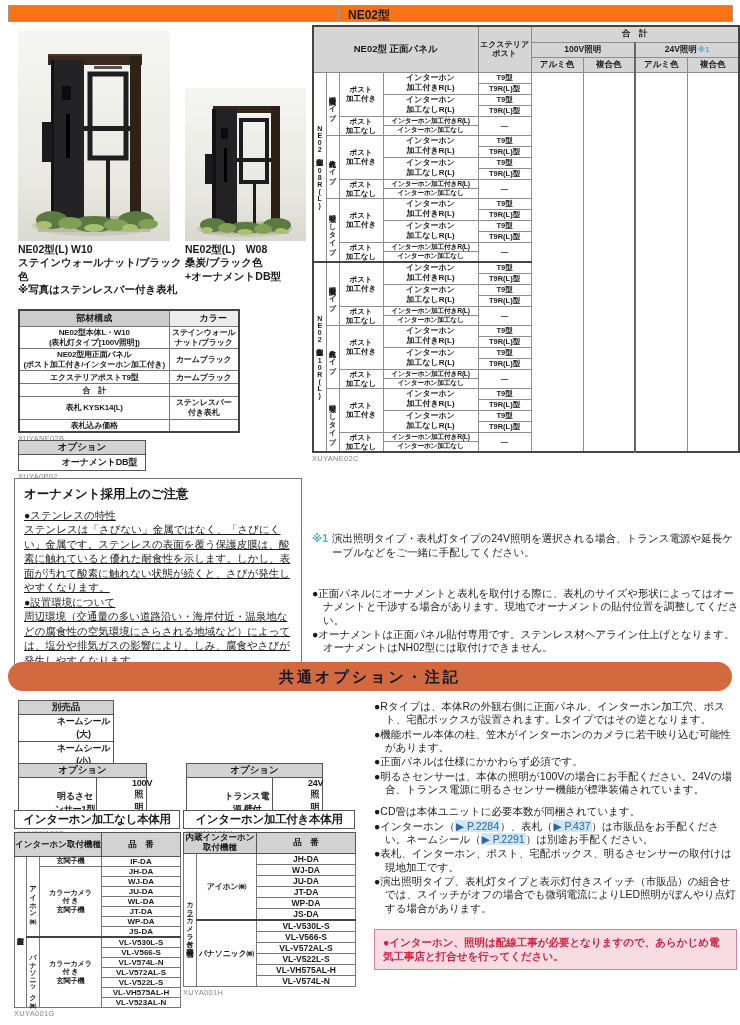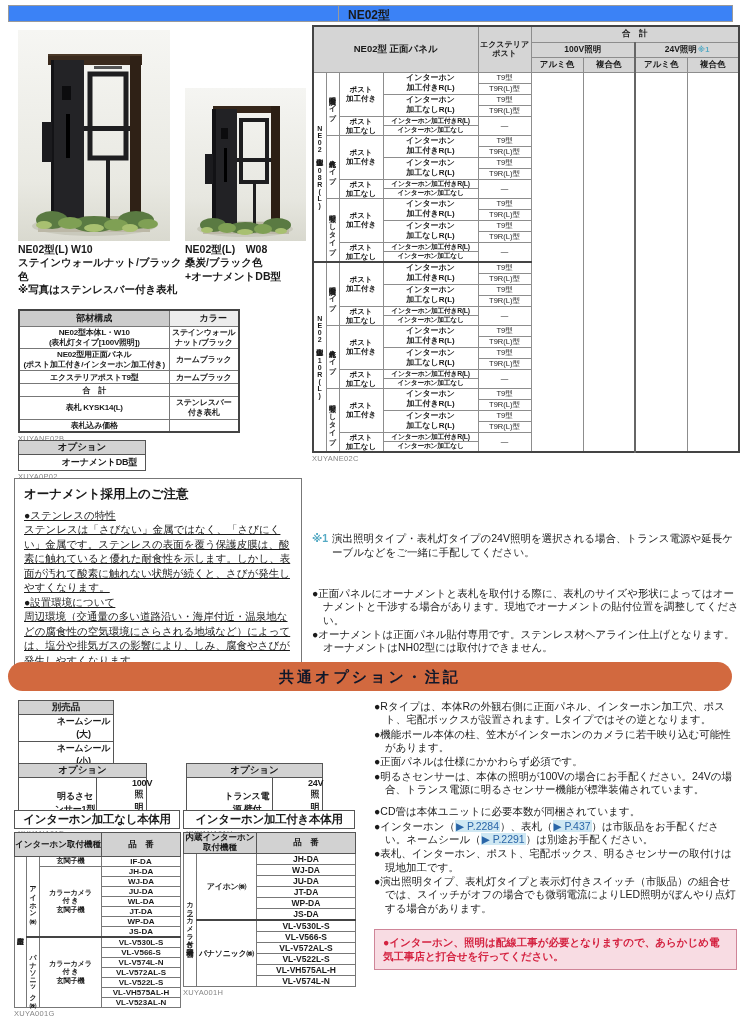--- a/index.html
+++ b/index.html
@@ -9,21 +9,21 @@
     font-family:"Liberation Sans","DejaVu Sans",sans-serif;
     color:#1a1a1a;
   }
   .page { position:relative; width:740px; height:1025px; overflow:hidden; background:#fff; }
   .abs { position:absolute; }
   .pre { white-space:pre-line; }
   table { border-collapse:collapse; table-layout:fixed; }
   .code { font-size:7.5px; color:#858585; margin-top:1px; letter-spacing:.3px; }
 
   
-  .top-bar { left:8px; top:5px; width:725px; height:17px; border:1px solid #9a9a9a; display:flex; background:#3b82f6; }
+  .top-bar { left:8px; top:5px; width:725px; height:17px; border:1px solid #9a9a9a; display:flex; background:#f97316; }
   .tb-left { width:330px; border-right:1px solid #9a9a9a; }
   .tb-label { font-size:12px; font-weight:bold; padding:1px 0 0 9px; }
 
   
   .photo { background:#eee; }
   .photo svg { display:block; }
   .caption { font-size:10.5px; font-weight:bold; line-height:1.28; }
 
   
   .parts { width:220px; border:2px solid #444; }
@@ -52,21 +52,21 @@
   .spec thead tr:nth-child(2) th { height:15px; }
   .spec thead tr:nth-child(3) th { height:15px; }
   .hp { font-size:9.5px !important; }
   .hep { font-size:8px !important; line-height:1.15; }
   .note-mark { color:var(--noteblue); font-size:7.5px; margin-left:1px; }
   .vcell { writing-mode:vertical-rl; text-orientation:upright; font-size:7px; font-weight:bold;
            text-align:center; line-height:1; padding:2px 0; letter-spacing:0; }
   .pcell { font-size:7.5px; font-weight:bold; text-align:center; line-height:1.2; }
   .icell { font-size:8px; font-weight:bold; text-align:center; line-height:1.2; }
   .icell.sm { font-size:6.8px; letter-spacing:-.3px; }
-  .ecell { font-size:7.5px; font-weight:normal; text-align:center; height:11px; }
+  .ecell { font-size:7.5px; font-weight:bold; text-align:center; height:11px; }
   .pricecell { background:#fff; border:1px solid #bbb; }
   .bl2 { border-left:2px solid #666 !important; }
   tr.gsep td { border-top:2px solid #444; }
 
   
   .note1 { display:flex; font-size:10.5px; line-height:1.3; }
   .note1 .mk { color:var(--noteblue); font-weight:bold; flex:none; margin-right:4px; }
   .bullets { font-size:10.5px; line-height:1.27; }
   .bullet { padding-left:11px; text-indent:-11px; margin-bottom:1px; }
   .bullet.gap { margin-top:9px; }

